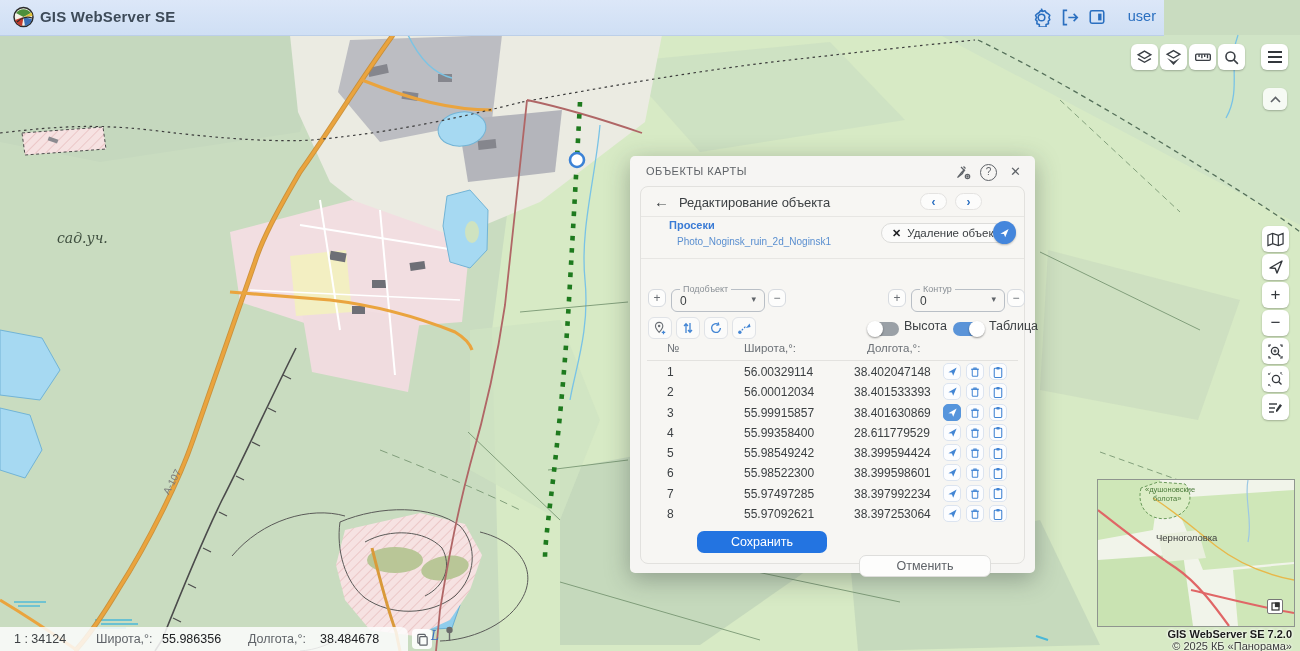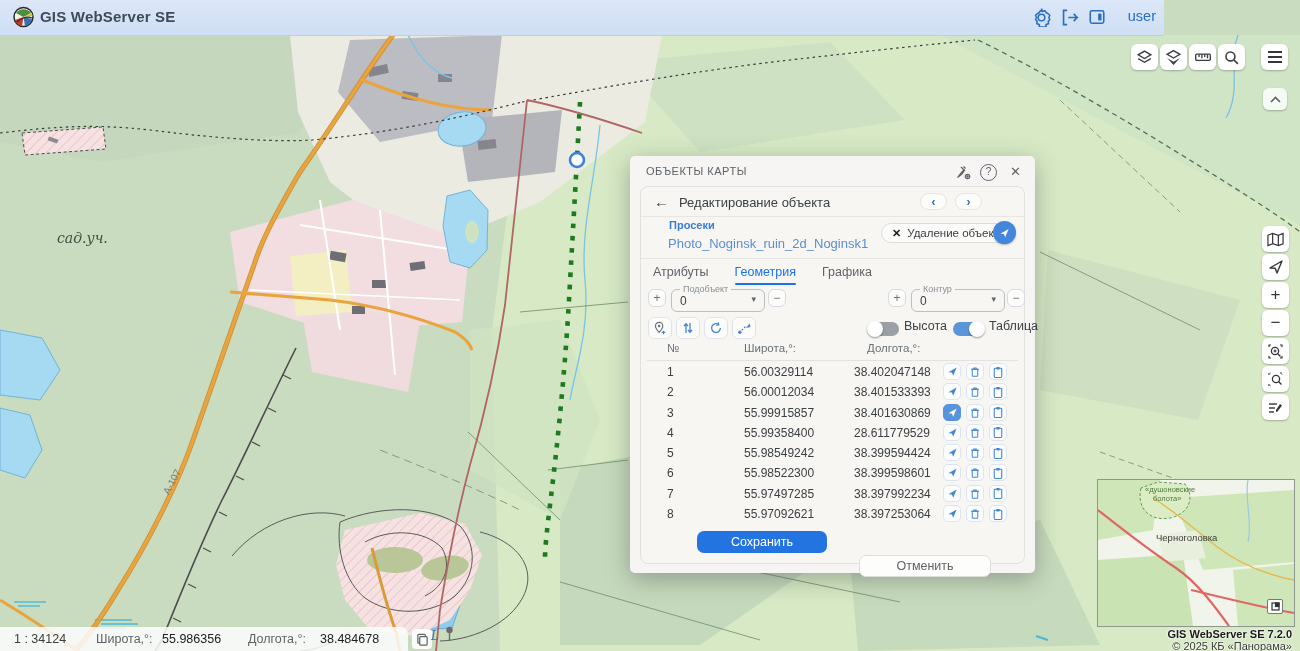--- a/index.html
+++ b/index.html
@@ -26,21 +26,21 @@
   #dlg-title{position:absolute;left:16px;top:9px;font-size:11px;letter-spacing:.5px;color:#5f6368;}
   .dlg-hic{position:absolute;top:7px;color:#5f6368;cursor:pointer;}
   #dlg-card{position:absolute;left:10px;top:30px;width:383px;height:376px;background:#f7f6f3;
     border:1px solid #e2e1de;border-radius:8px;}
   .hdiv{position:absolute;left:0;width:383px;height:1px;background:#e7e6e3;}
   #back-ic{position:absolute;left:13px;top:6px;font-size:15px;color:#3c4043;cursor:pointer;}
   #crumb{position:absolute;left:38px;top:8px;font-size:13px;color:#3c4043;}
   .navpill{position:absolute;top:6px;width:27px;height:17px;border:1px solid #e4e3e1;border-radius:9px;
     background:#fcfcfb;color:#2a6fc0;font-weight:700;font-size:12px;line-height:14px;text-align:center;cursor:pointer;padding:0;}
   #obj-name{position:absolute;left:28px;top:32px;font-size:11px;font-weight:700;color:#3a7bd5;cursor:pointer;}
-  #obj-layer{position:absolute;left:27px;top:49px;font-size:13px;color:#5a8fd0;}
+  #obj-layer{position:absolute;left:36px;top:49px;font-size:10px;color:#5a8fd0;}
   #del-btn{position:absolute;left:240px;top:36px;height:20px;padding:0 10px;border:1px solid #dcdcda;border-radius:11px;
     background:#fbfbfa;font-size:11.5px;color:#3c4043;cursor:pointer;display:flex;align-items:center;gap:6px;}
   #del-btn .x{font-size:11px;font-weight:700;color:#202124;}
   #flyto-obj{position:absolute;left:352px;top:34px;width:23px;height:23px;border-radius:50%;background:#4486dc;
     border:none;display:flex;align-items:center;justify-content:center;cursor:pointer;box-shadow:0 1px 2px rgba(0,0,0,.25);}
   #tabs{position:absolute;left:12px;top:78px;display:flex;gap:26px;}
   .tab{font-size:12.5px;color:#5f6368;cursor:pointer;padding-bottom:6px;position:relative;}
   .tab.active{color:#1a73e8;}
   .tab.active::after{content:"";position:absolute;left:0;right:0;bottom:0;height:2.5px;background:#1a73e8;border-radius:2px;}
   .sqbtn{position:absolute;width:18px;height:18px;border:1px solid #d7dbe0;border-radius:6px;background:#fdfdfc;
@@ -374,25 +374,20 @@
       <span class="x">✕</span>
       <span>Удаление объекта</span>
     </button>
     <button id="flyto-obj">
       <svg width="12" height="12" viewBox="0 0 16 16" fill="#fff">
           <path d="M2 9 L14 2 L9 14 L7.2 9.3 Z"></path>
         </svg>
     </button>
     <div class="hdiv" style="top:71px;"></div>
 
-    <div id="tabs">
-        <span class="tab">Атрибуты</span>
-        <span class="tab active">Геометрия</span>
-        <span class="tab">Графика</span>
-      </div>
 
     <button class="sqbtn" style="left:7px;top:102px;">+</button>
     <div class="fieldset" style="left:30px;top:102px;width:92px;">
       <span class="lg">Подобъект</span>
       <span class="val">0</span>
       <span class="caret">▾</span>
     </div>
     <button class="sqbtn" style="left:127px;top:102px;">−</button>
 
     <button class="sqbtn" style="left:247px;top:102px;">+</button>

